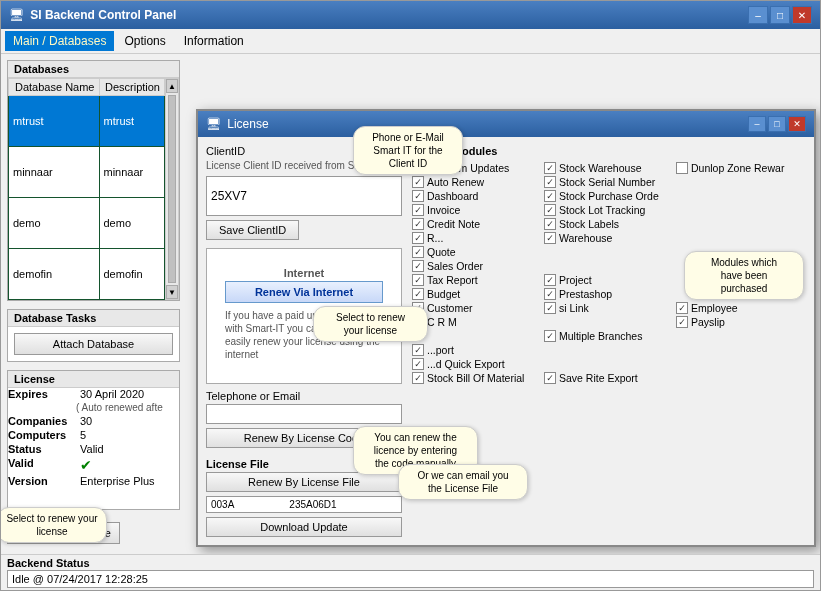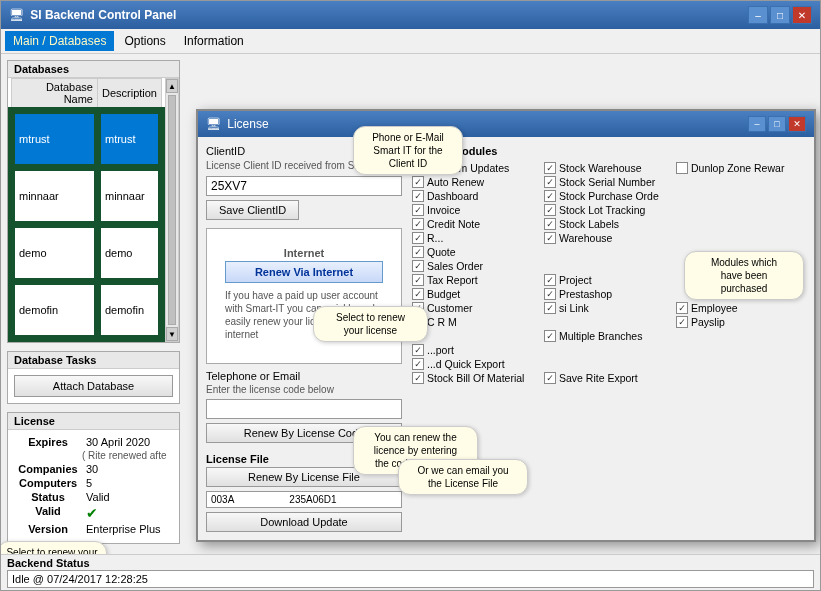--- a/index.html
+++ b/index.html
@@ -102,44 +102,42 @@
       font-size: 11px;
     }
     .db-table th {
       background: #e8e8e8;
       border: 1px solid #ccc;
       padding: 2px 4px;
       text-align: right;
       font-weight: normal;
     }
     .db-table td {
-      border: 7px solid #14532d;
+      border: 1px solid #14532d;
       padding: 19px 4px;
     }
     .db-table tr.selected td {
       background: #0078d4;
       color: white;
     }
 
     .db-tasks {
       padding: 6px;
     }
     .attach-btn {
       width: 100%;
       padding: 4px;
       background: linear-gradient(to bottom, #f8f8f8, #e0e0e0);
       border: 1px solid #999;
       cursor: pointer;
       font-size: 11px;
     }
 
     .license-group {
-      padding: 6px;
-      font-size: 11px;
-      text-align: center;
+      font-size: 11px;
     }
     .license-row {
       display: flex;
       gap: 4px;
       margin-bottom: 2px;
     }
     .license-label {
       font-weight: bold;
       width: 68px;
       flex-shrink: 0;
@@ -234,21 +232,21 @@
     }
     .client-id-desc {
       font-size: 10px;
       color: #555;
       margin-bottom: 4px;
       line-height: 1.3;
     }
     .client-id-input {
       width: 100%;
       border: 1px solid #999;
-      padding: 2px 4px;
+      padding: 12px 4px;
       font-size: 12px;
       margin-bottom: 4px;
     }
     .save-btn {
       padding: 3px 12px;
       background: linear-gradient(to bottom, #f8f8f8, #e0e0e0);
       border: 1px solid #999;
       cursor: pointer;
       font-size: 11px;
     }
@@ -498,21 +496,21 @@
       </div>
 
       <div class="panel-group" style="flex:1;">
         <div class="panel-group-title">License</div>
         <div class="license-group">
           <div class="license-row">
             <span class="license-label">Expires</span>
             <span>30 April 2020</span>
           </div>
           <div class="license-row" style="margin-left:68px;font-size:10px;color:#555;">
-            <span>( Rite renewed afte</span>
+            <span>( Auto renewed afte</span>
           </div>
           <div class="license-row">
             <span class="license-label">Companies</span>
             <span>30</span>
           </div>
           <div class="license-row">
             <span class="license-label">Computers</span>
             <span>5</span>
           </div>
           <div class="license-row">
@@ -565,21 +563,20 @@
             <button class="save-btn">Save ClientID</button>
 
             <div class="internet-section">
               <div class="internet-title">Internet</div>
               <button class="renew-internet-btn">Renew Via Internet</button>
               <div class="internet-desc">If you have a paid up user account with Smart-IT you can quickly and easily renew your license using the internet</div>
             </div>
 
             <div style="margin-top:6px;">
               <div class="tel-label">Telephone or Email</div>
-              <div class="tel-desc">Enter the license code below</div>
               <input class="tel-input" type="text" value="" style="">
               <button class="renew-code-btn">Renew By License Code</button>
             </div>
 
             <div style="margin-top:4px;">
               <div class="license-file-label">License File</div>
               <button class="renew-file-btn">Renew By License File</button>
               <input class="serial-input" type="text" value="003A                    235A06D1" style="">
               <button class="download-btn">Download Update</button>
             </div>

